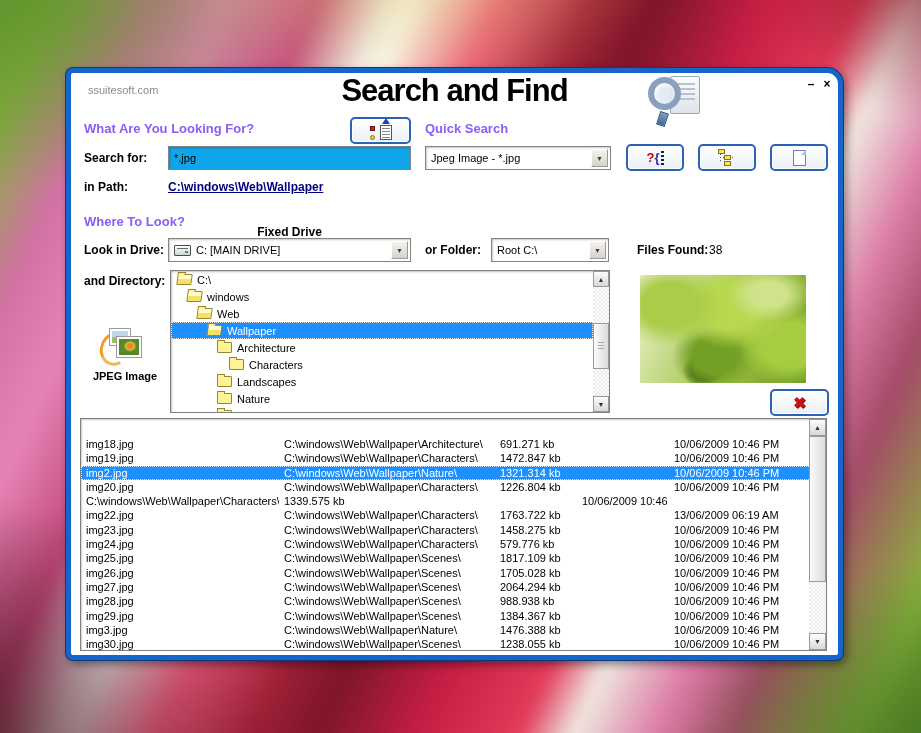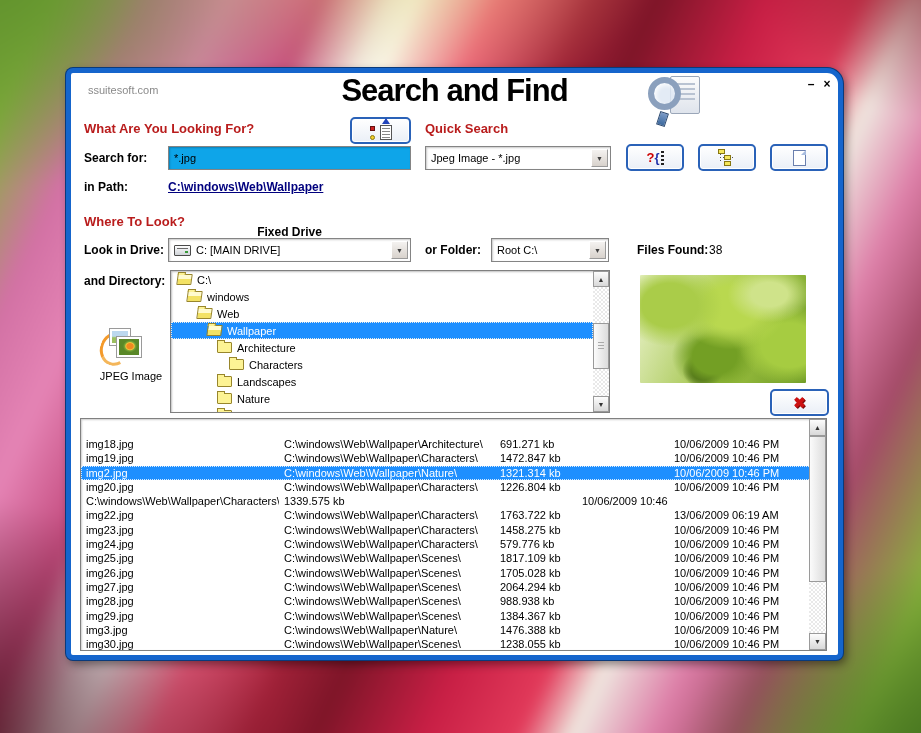--- a/index.html
+++ b/index.html
@@ -34,21 +34,21 @@
   
   .logo { left:577px; top:1px; width:56px; height:52px; }
   .logo .docpg { position:absolute; left:22px; top:2px; width:30px; height:38px;
     background:linear-gradient(#fcfcfc,#dfe4ec); border:1px solid #9aa6b8; border-radius:2px; }
   .logo .docpg i { position:absolute; left:4px; right:4px; height:2px; background:#b9c3d2; display:block; }
   .logo .ring { position:absolute; left:0; top:3px; width:33px; height:33px; border-radius:50%;
     border:6px solid #8ba0bd; background:rgba(222,232,243,.85); box-shadow:inset 2px 2px 4px rgba(255,255,255,.9); }
   .logo .handle { position:absolute; left:10px; top:38px; width:9px; height:14px;
     background:linear-gradient(#7d9cc8,#3c699e); border:1px solid #2c4a72; transform:rotate(18deg); }
 
-  .h1 { font-size:13px; font-weight:bold; color:#b91c1c; }
+  .h1 { font-size:13px; font-weight:bold; color:#8b5cf6; }
   .lbl { font-size:12px; font-weight:bold; color:#000; }
   .link { font-size:12px; font-weight:bold; color:#00007e; text-decoration:underline; }
 
   
   .bluebtn { display:flex; align-items:center; justify-content:center;
     background:linear-gradient(#ffffff,#eaeff7); border:2px solid #2a62b8; border-radius:5px;
     box-shadow:inset 0 0 0 1px #fff; cursor:default; }
 
   
   .field { font-size:11px; color:#000; border:1px solid #848484;
@@ -133,21 +133,21 @@
   .jpg-ic { left:29px; top:255px; width:44px; height:40px; }
   .jpg-ic .swoosh { position:absolute; left:0; top:4px; width:30px; height:34px;
     border:3px solid transparent; border-left:3px solid #f49a2a; border-bottom:3px solid #f4b65a;
     border-radius:50%; transform:rotate(18deg); }
   .jpg-ic .ph1 { position:absolute; left:9px; top:0; width:22px; height:18px; background:#fff;
     border:1px solid #9a9a9a; box-shadow:inset 0 0 0 2px #fff;
     background:linear-gradient(#bcd8ee 45%,#9cc060 55%); }
   .jpg-ic .ph2 { position:absolute; left:17px; top:9px; width:24px; height:20px;
     border:2px solid #fff; outline:1px solid #9a9a9a;
     background:radial-gradient(7px 6px at 55% 45%, #f08a20 0 45%, #f6c23a 60%, #7aa838 75%, #5a8828); }
-  .jpg-lbl { left:14px; top:297px; width:92px; text-align:center; font-size:11px; color:#000; }
+  .jpg-lbl { left:8px; top:297px; width:92px; text-align:center; font-size:11px; color:#000;font-weight:bold; }
 
   
   .tbl { left:9px; top:345px; width:747px; height:233px; background:#fff;
     border:1px solid #808080; box-shadow:inset 1px 1px 2px rgba(0,0,0,.2); overflow:hidden; }
   .thead { position:absolute; left:0; top:0; width:730px; height:18px; display:grid;
     grid-template-columns:198px 216px 82px 92px 1fr; }
   .th { background:linear-gradient(#ffffff,#d2d2d2); border:1px solid #9a9a9a; border-left:none;
     font-size:11px; color:#000; display:flex; align-items:center; padding:0 5px; white-space:nowrap; overflow:hidden; }
   .th:first-child { border-left:1px solid #9a9a9a; }
   .tbody { position:absolute; left:0; top:18px; width:730px; bottom:0; }

